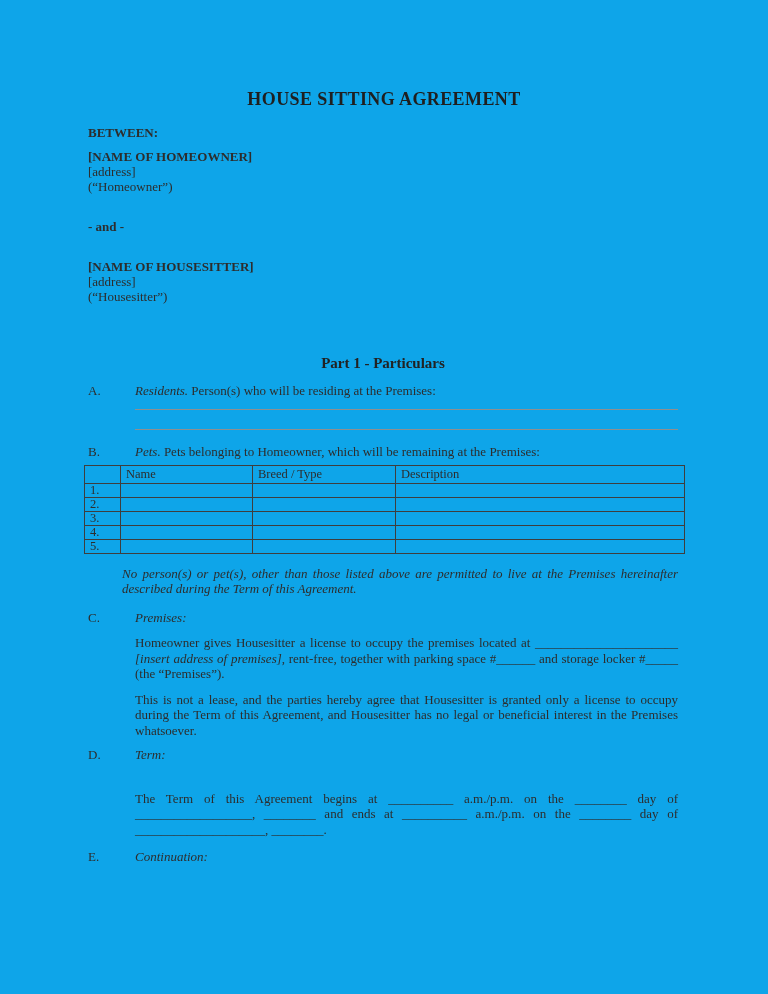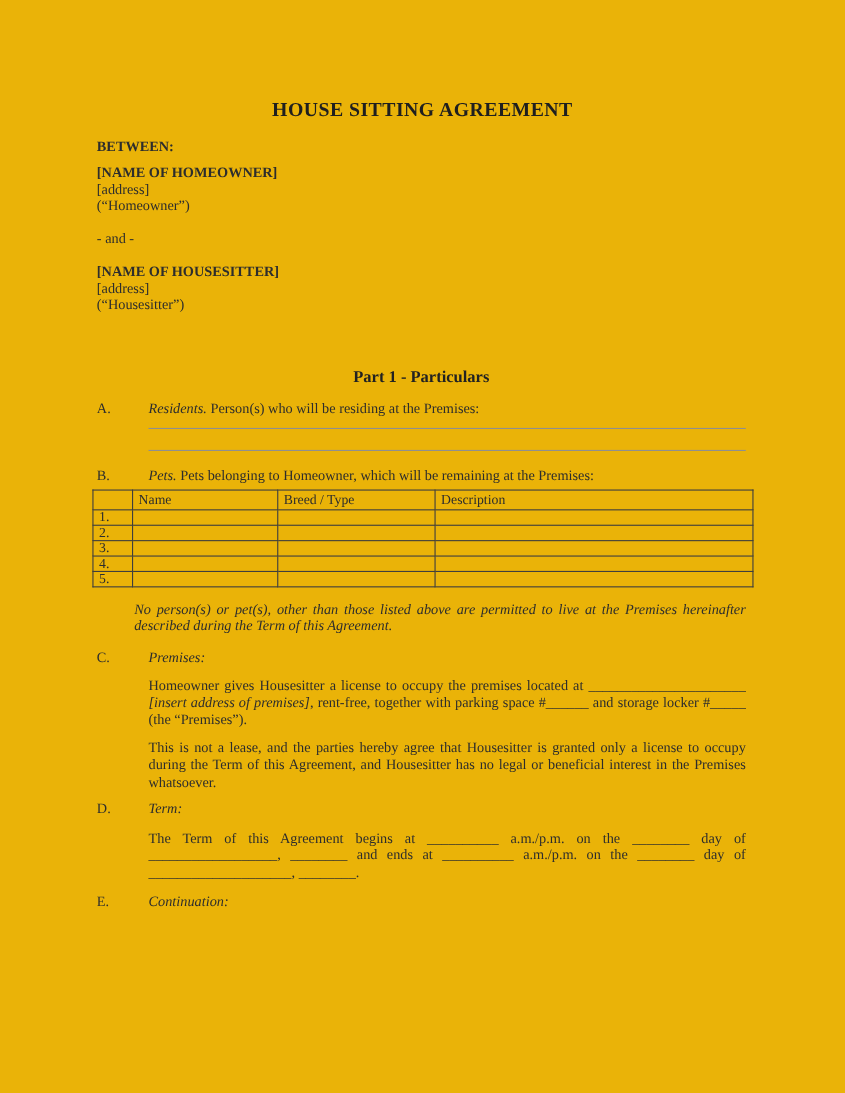--- a/index.html
+++ b/index.html
@@ -3,21 +3,21 @@
 <meta charset="utf-8">
 <style>
   html, body { margin: 0; padding: 0; }
   body {
     width: 768px; height: 994px;
     background: #ffffff;
     font-family: "Liberation Serif", "DejaVu Serif", serif;
     color: #2d2d2d;
     overflow: hidden;
   }
-  .page { position: relative; width: 768px; height: 994px; background: #eab308; }
+  .page { position: relative; width: 768px; height: 994px; background: #0ea5e9; }
   .title {
     padding-top: 89px;
     text-align: center;
     font-size: 18px;
     font-weight: bold;
     letter-spacing: 0.4px;
     color: #1f1f1f;
     line-height: 20px;
   }
   .content {
@@ -25,21 +25,21 @@
     margin-right: 90px;
     font-size: 13px;
     line-height: 15.5px;
   }
   .b { font-weight: bold; }
   .i { font-style: italic; }
   .just { text-align: justify; }
   .intro { margin-top: 24px; }
   .between { margin-top: 16px; font-weight: bold; }
   .parties { margin-top: 8px; line-height: 15px; }
-  .and-sep { margin: 15px 0; font-weight: normal; }
+  .and-sep { margin: 25px 0; font-weight: bold; }
   .part1-heading {
     margin-top: 50px;
     text-align: center;
     font-weight: bold;
     font-size: 15px;
     line-height: 18px;
     color: #222;
   }
   .sec { display: flex; }
   .sec-letter { width: 47px; flex: none; }
@@ -65,21 +65,21 @@
     padding: 0 5px;
     overflow: hidden;
     white-space: nowrap;
   }
   table.pets th { height: 17px; line-height: 15px; vertical-align: middle; }
   table.pets td { height: 13px; line-height: 13px; }
   .note { margin-top: 12px; margin-left: 34px; font-style: italic; }
   .sec-c { margin-top: 13px; }
   .para { margin-top: 10px; margin-left: 47px; }
   .sec-d { margin-top: 9px; }
-  .para-d { margin-top: 11px; }
+  .para-d { margin-top: 28px; }
   .sec-e { margin-top: 12px; }
   .para-e { margin-top: 8px; }
 </style>
 </head>
 <body>
 
 <div class="page">
 
   <div class="title">HOUSE SITTING AGREEMENT</div>
 

